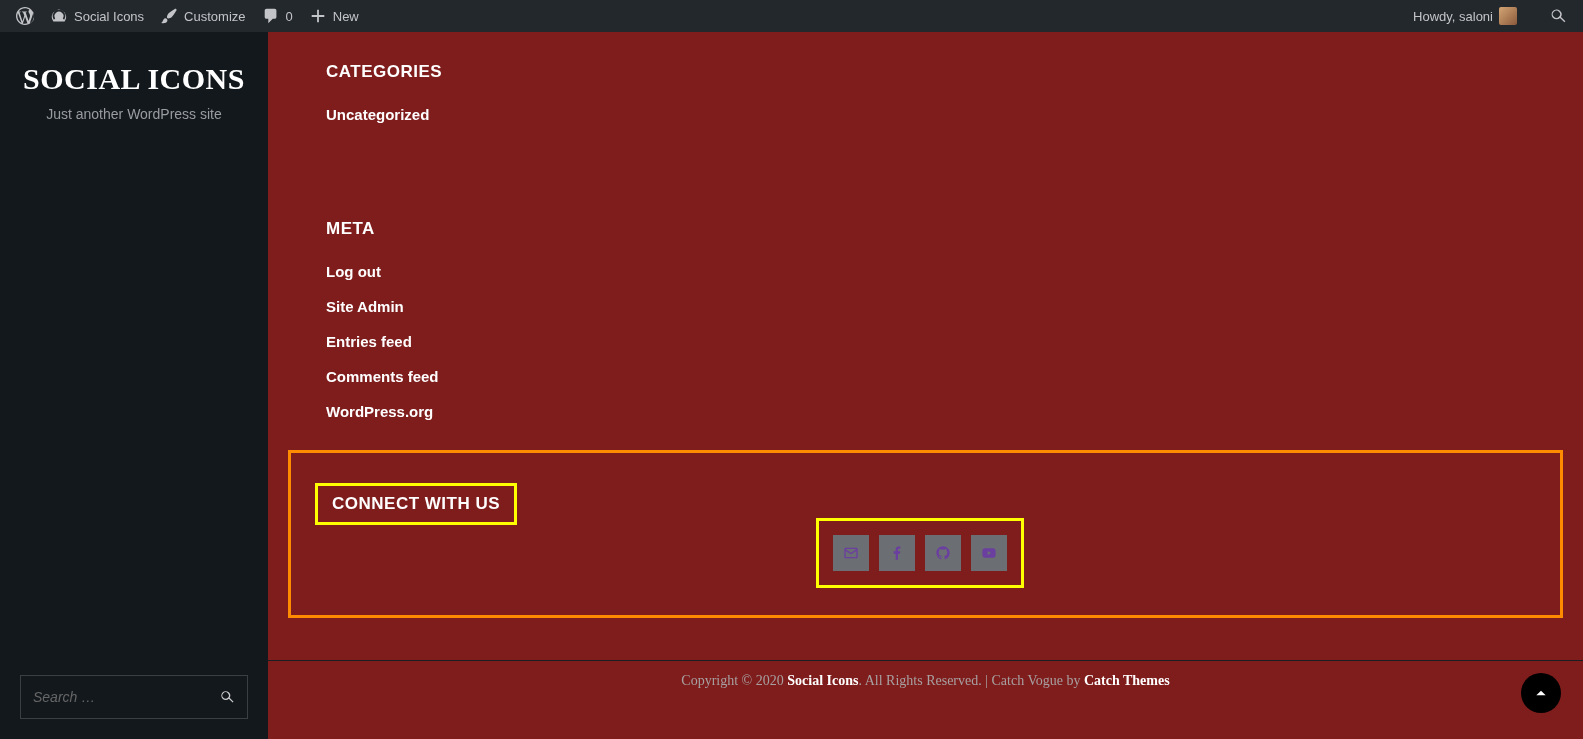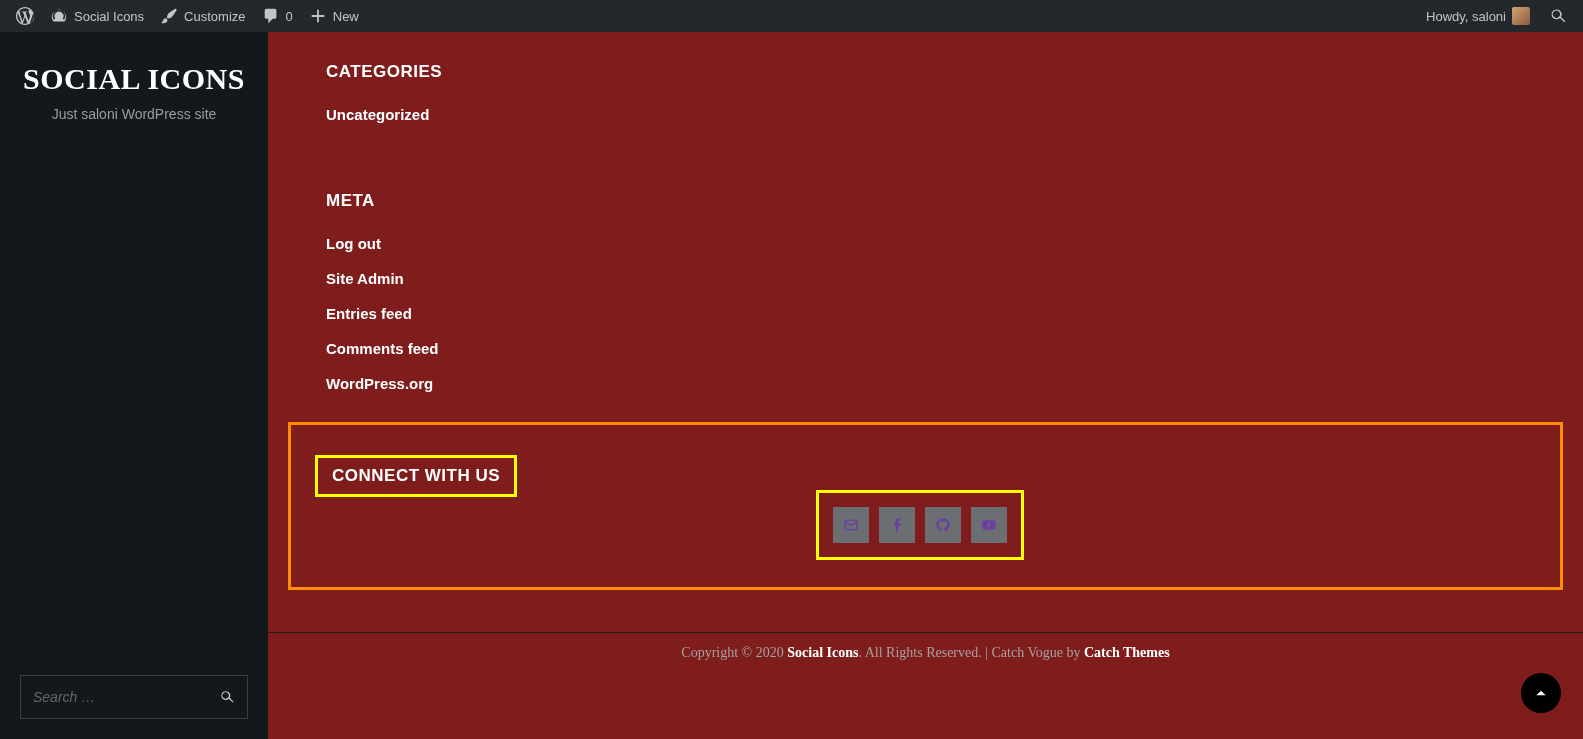--- a/index.html
+++ b/index.html
@@ -28,21 +28,21 @@
     .admin-item {
       display: flex;
       align-items: center;
       gap: 6px;
       padding: 0 8px;
       height: 32px;
       cursor: pointer;
       color: #c3c4c7;
     }
     .admin-item svg { width: 18px; height: 18px; fill: currentColor; }
-    .admin-right { display: flex; align-items: center; gap: 3px; }
+    .admin-right { display: flex; align-items: center; gap: 16px; }
     .avatar {
       width: 18px;
       height: 18px;
       background: linear-gradient(135deg, #d4a574 0%, #8b5a3c 100%);
       border-radius: 2px;
     }
     
     
     .sidebar {
       position: absolute;
@@ -128,21 +128,21 @@
     }
     .widget-link {
       display: block;
       font-family: 'Helvetica Neue', sans-serif;
       font-size: 15px;
       font-weight: bold;
       color: #fff;
       margin-bottom: 18px;
       cursor: pointer;
     }
-    .meta-section { margin-top: 68px; }
+    .meta-section { margin-top: 96px; }
     
     
     .connect-section {
       margin: 30px 20px 0;
       border: 3px solid #ff8c00;
       padding: 30px 55px 30px 24px;
       min-height: 168px;
       position: relative;
     }
     .connect-title-box {
@@ -250,21 +250,21 @@
       <svg viewBox="0 0 20 20">
           <path d="M12.14 4.18a5.5 5.5 0 1 0 .11 7.92l4.86 4.86 1.06-1.06-4.86-4.86a5.5 5.5 0 0 0-1.17-6.86zm-1.06 6.72a4 4 0 1 1 0-5.66 4 4 0 0 1 0 5.66z"></path>
         </svg>
     </div>
   </div>
 </div>
 
 <div class="sidebar">
   <div class="sidebar-top">
     <div class="site-title">SOCIAL ICONS</div>
-    <div class="site-tagline">Just saloni WordPress site</div>
+    <div class="site-tagline">Just another WordPress site</div>
   </div>
   <div class="sidebar-bottom">
     <div class="search-box">
       <input type="text" placeholder="Search …" style="">
       <svg viewBox="0 0 20 20">
           <path d="M12.14 4.18a5.5 5.5 0 1 0 .11 7.92l4.86 4.86 1.06-1.06-4.86-4.86a5.5 5.5 0 0 0-1.17-6.86zm-1.06 6.72a4 4 0 1 1 0-5.66 4 4 0 0 1 0 5.66z"></path>
         </svg>
     </div>
   </div>
 </div>

